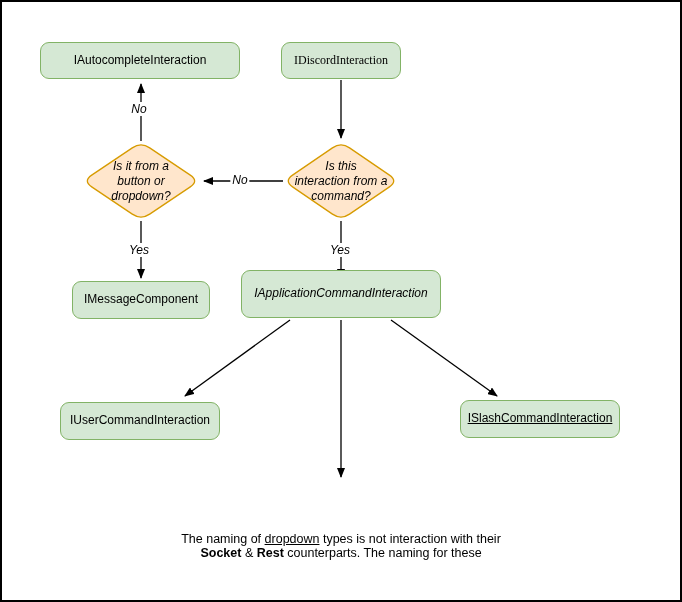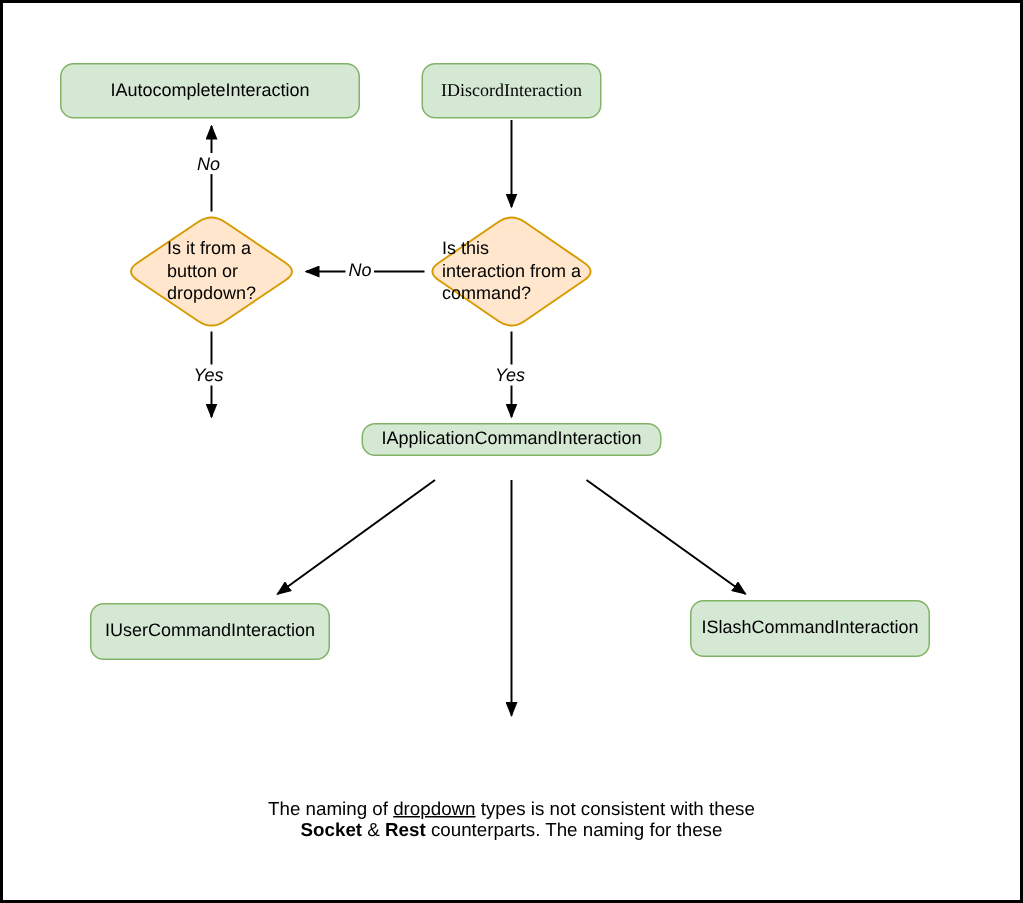--- a/index.html
+++ b/index.html
@@ -14,22 +14,23 @@
   }
   svg.wires { position:absolute; left:0; top:0; z-index:1; }
   .node {
     position:absolute; box-sizing:border-box; z-index:2;
     background:#d5e8d4; border:1px solid #82b366; border-radius:9px;
     display:flex; align-items:center; justify-content:center;
     font-size:12px; color:#000; text-align:center; line-height:1.15;
   }
   .decision-label {
     position:absolute; z-index:3; font-size:12px; color:#000;
-    white-space:pre-line; line-height:1.25;
+    text-align:center; white-space:pre-line; line-height:1.25;
     transform:translate(-50%,-50%);
+    font-style:italic;
   }
   .edge-label {
     position:absolute; z-index:3; font-size:12px; color:#000;
     background:#ffffff; padding:0 2px;
     transform:translate(-50%,-50%);
     font-style:italic;
   }
   .caption {
     position:absolute; left:0; top:533px; width:100%; z-index:2;
     text-align:center; font-size:12.5px; line-height:13.5px; color:#000;
@@ -61,43 +62,44 @@
     <path d="M132.3,147.85 Q141,142 149.7,147.85 L190.3,175.15 Q199,181 190.3,186.85
              L149.7,214.15 Q141,220 132.3,214.15 L91.7,186.85 Q83,181 91.7,175.15 Z" fill="#ffe6cc" stroke="#d79b00" stroke-width="1.3"></path>
     <path d="M332.45,147.85 Q341,142 349.55,147.85 L389.45,175.15 Q398,181 389.45,186.85
              L349.55,214.15 Q341,220 332.45,214.15 L292.55,186.85 Q284,181 292.55,175.15 Z" fill="#ffe6cc" stroke="#d79b00" stroke-width="1.3"></path>
   </svg>
 
   <div class="node" style="left:40px;  top:42px;  width:200px; height:37px;">IAutocompleteInteraction</div>
 
   <div class="node" style="left:281px; top:42px;  width:120px; height:37px;font-family:Liberation Serif, serif;">IDiscordInteraction</div>
 
+  <div class="node" style="left:72px;  top:281px; width:138px; height:38px;">IMessageComponent</div>
 
-  <div class="node" style="left:241px; top:282px; width:200px; height:22px;">IApplicationCommandInteraction</div>
+  <div class="node" style="left:241px; top:270px; width:200px; height:48px;font-style:italic;">IApplicationCommandInteraction</div>
 
   <div class="node" style="left:60px;  top:402px; width:160px; height:38px;">IUserCommandInteraction</div>
 
-  <div class="node" style="left:460px; top:400px; width:160px; height:38px;">ISlashCommandInteraction</div>
+  <div class="node" style="left:460px; top:400px; width:160px; height:38px;text-decoration:underline;">ISlashCommandInteraction</div>
 
 
   <div class="decision-label" style="left:141px; top:181px;">Is it from a
 button or
 dropdown?</div>
 
   <div class="decision-label" style="left:341px; top:181px;">Is this
 interaction from a
 command?</div>
 
   <div class="edge-label" style="left:139px; top:109px;">No</div>
 
   <div class="edge-label" style="left:240px; top:180px;">No</div>
 
   <div class="edge-label" style="left:139px; top:250px;">Yes</div>
 
   <div class="edge-label" style="left:340px; top:250px;">Yes</div>
 
   <div class="caption">
-    <div><span>The naming of </span><span class="u">dropdown</span><span> types is not consistent with these</span></div>
+    <div><span>The naming of </span><span class="u">dropdown</span><span> types is not interaction with their</span></div>
     <div><span class="b">Socket</span><span> &amp; </span><span class="b">Rest</span><span> counterparts. The naming for these</span></div>
   </div>
 
   <div class="frame-border"></div>
 </div>
 
 </body></html>

